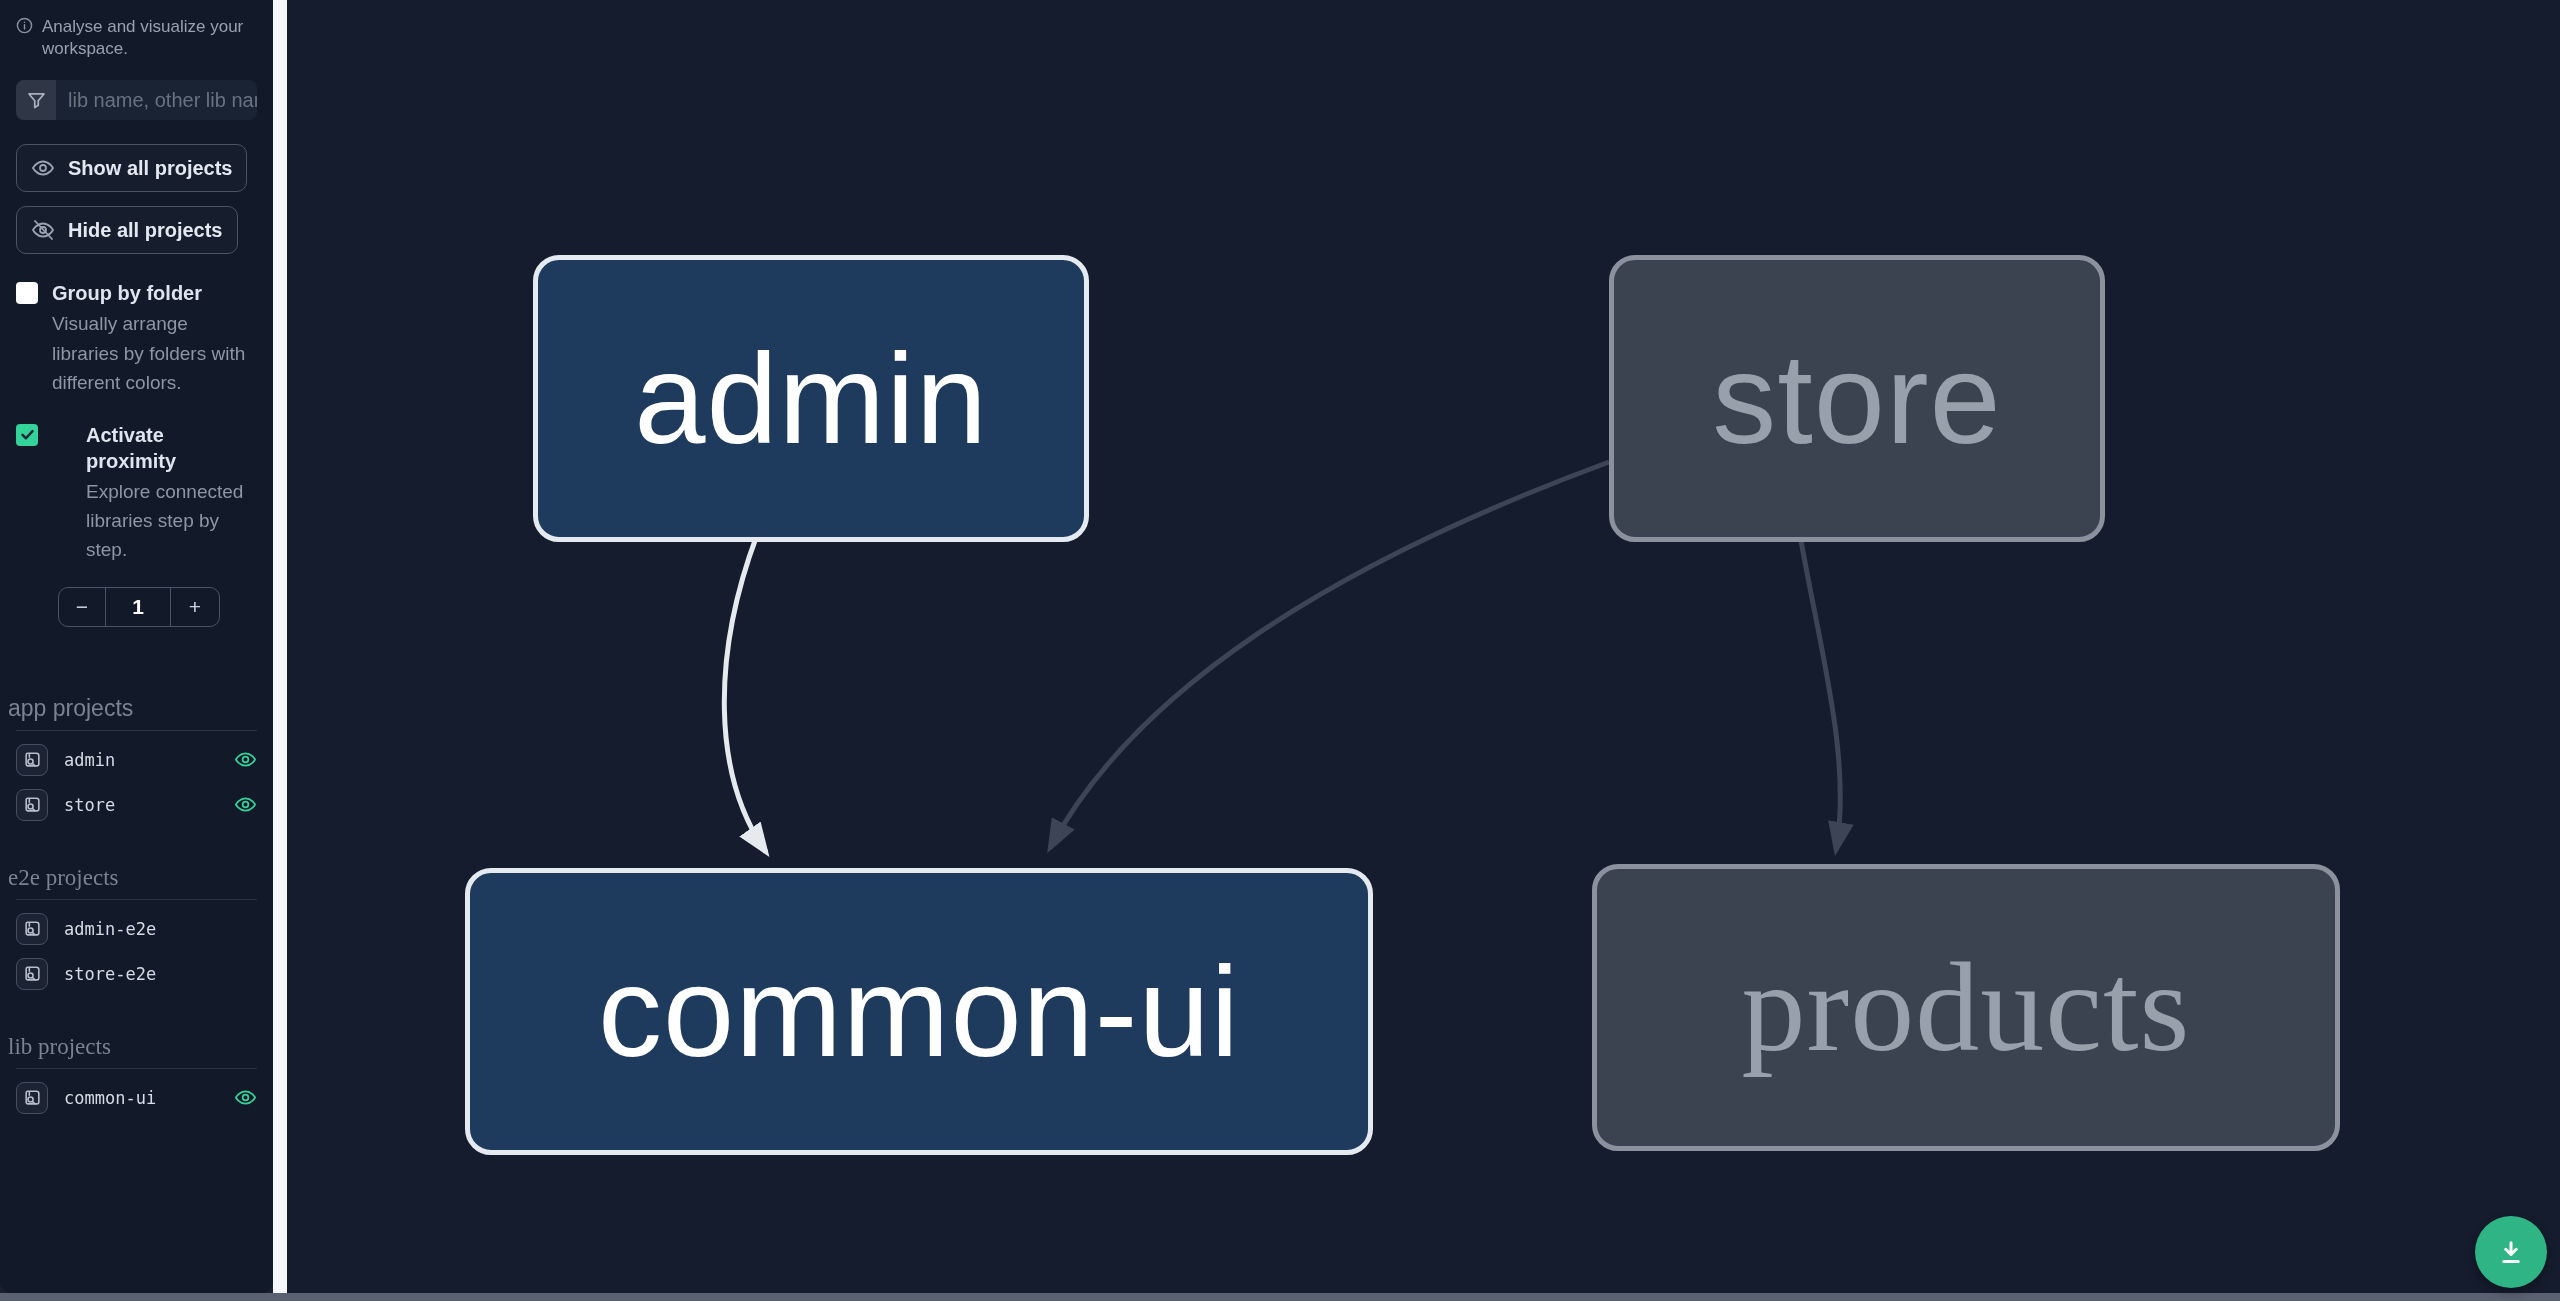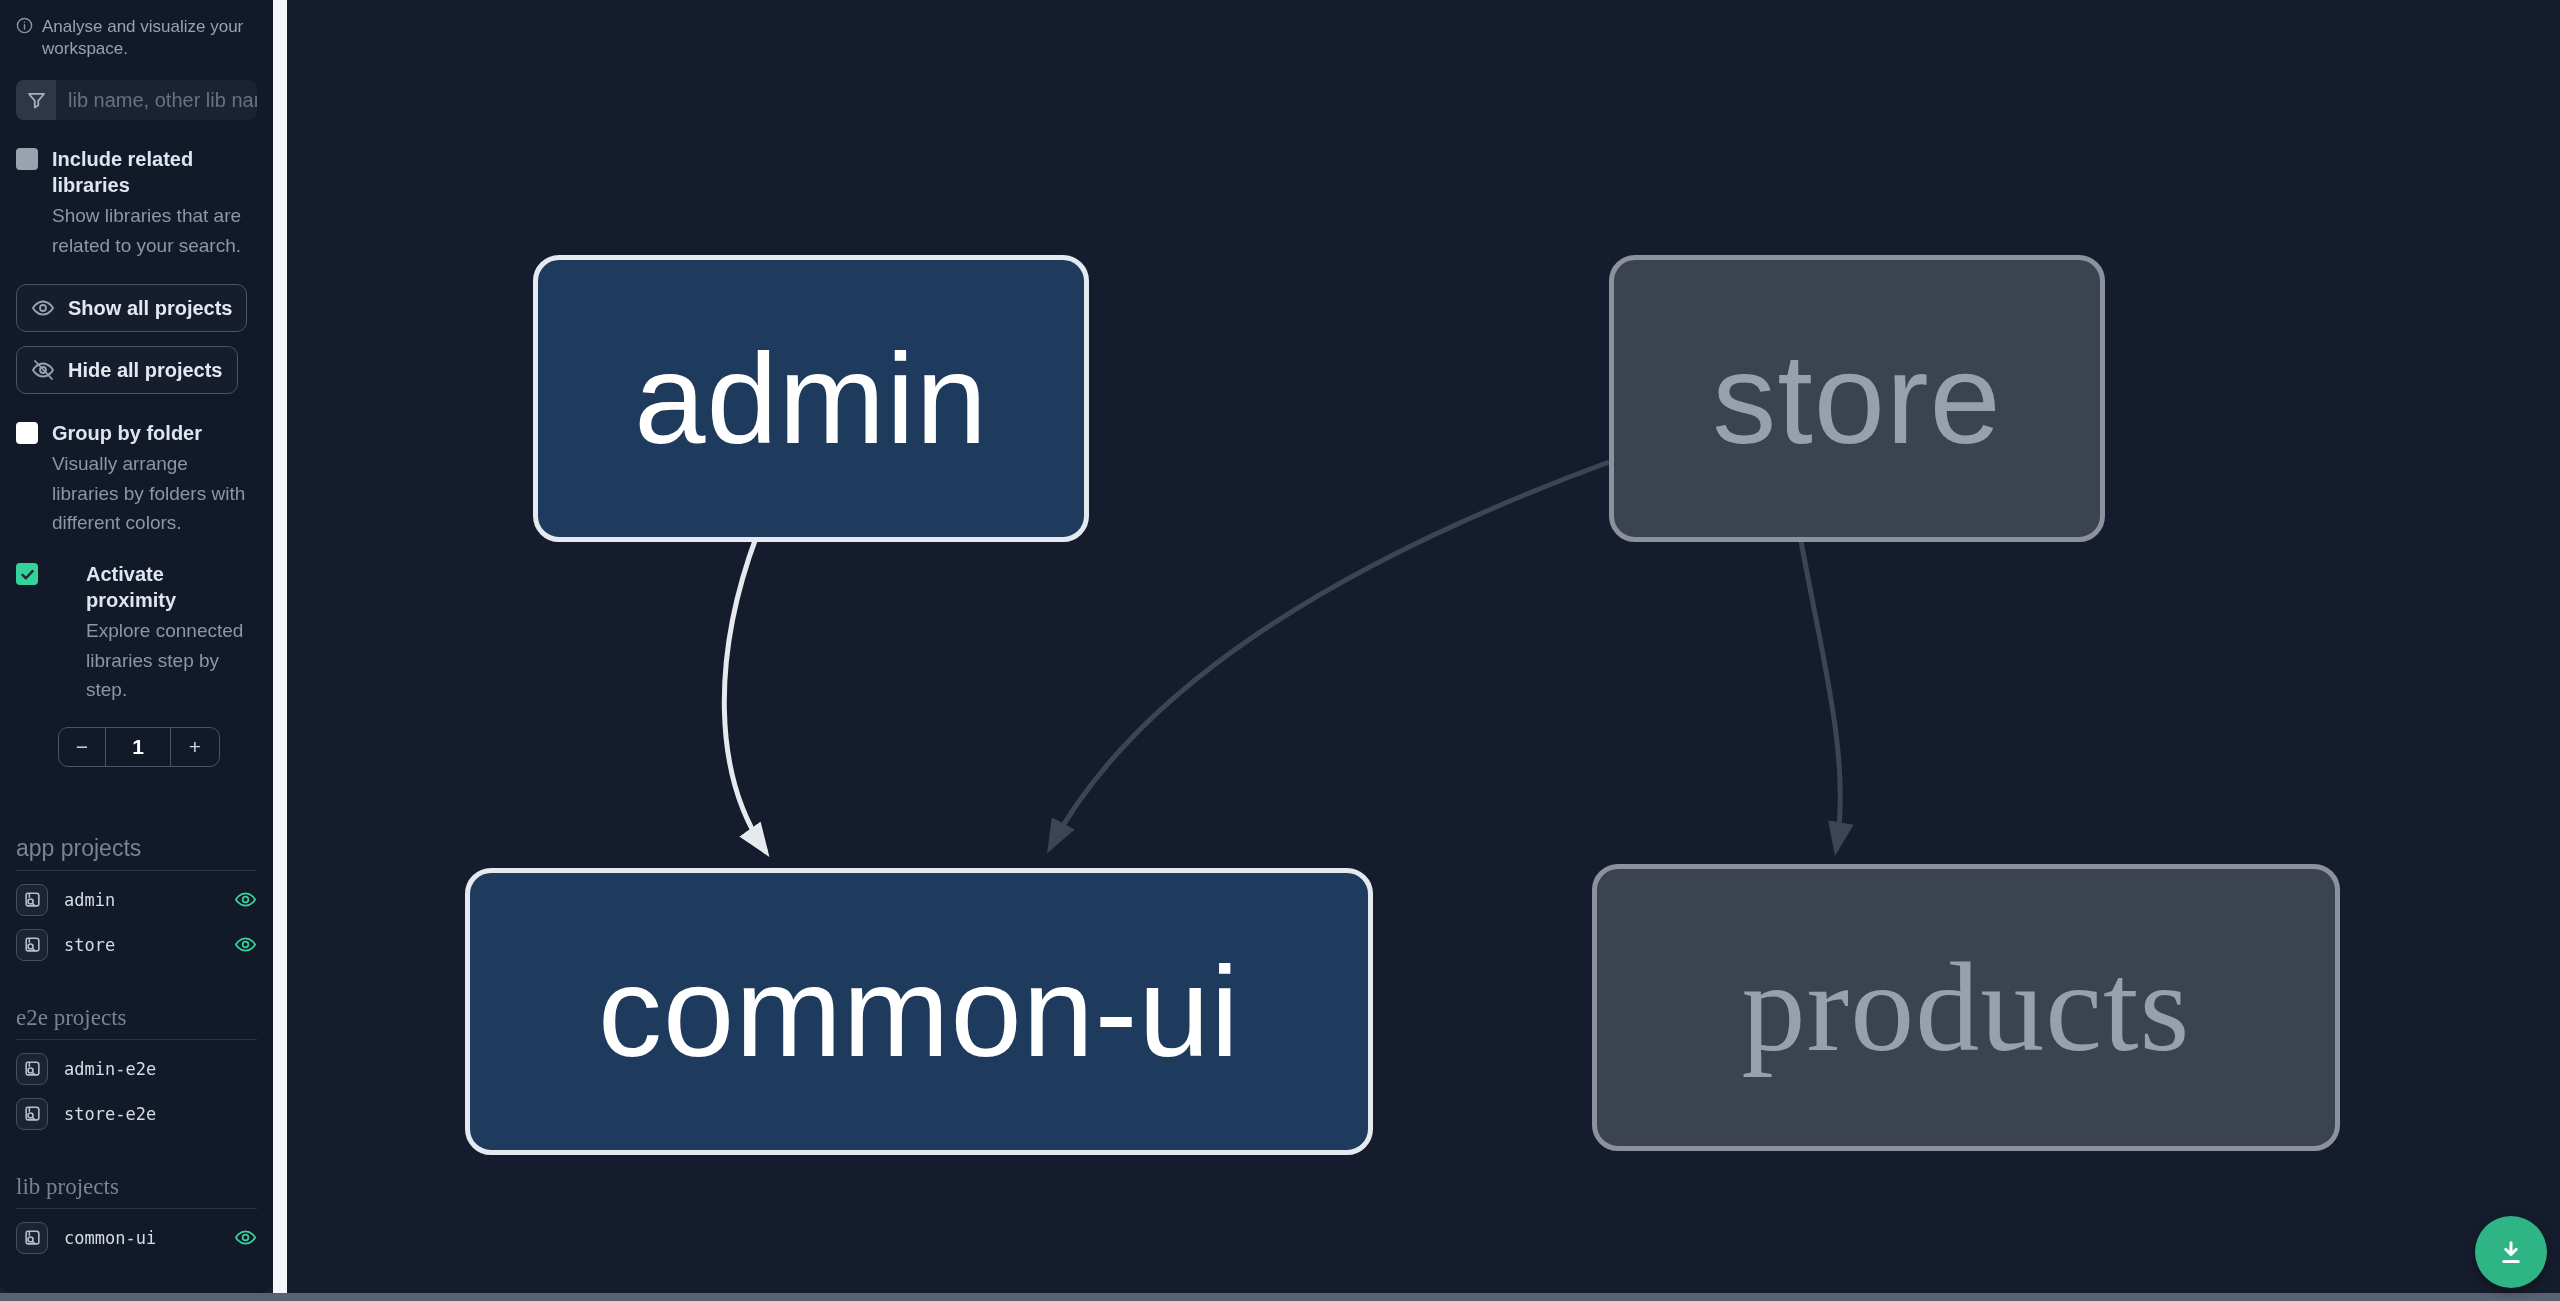--- a/index.html
+++ b/index.html
@@ -67,21 +67,21 @@
 
   .stepper{
     display:flex;margin:22px 0 0 58px;width:160px;height:38px;border:1px solid #4a5465;border-radius:10px;
     overflow:hidden;align-items:stretch;
   }
   .stepper .cell{display:flex;align-items:center;justify-content:center;font-size:21px;color:#cbd3df;}
   .stepper .dec{width:46px;cursor:pointer;}
   .stepper .val{width:64px;border-left:1px solid #4a5465;border-right:1px solid #4a5465;color:#ffffff;font-weight:600;}
   .stepper .inc{flex:1;cursor:pointer;}
 
-  .section-heading{padding:0 16px;margin-top:68px;font-size:23px;color:#7b8390;}
+  .section-heading{padding:0 8px;margin-top:68px;font-size:23px;color:#7b8390;}
   .section-heading.tight{margin-top:44px;font-family:Liberation Serif, serif;}
   .section-divider{height:1px;background:#2b3342;margin:8px 16px 0;}
   .proj-row{display:flex;align-items:center;gap:16px;padding:0 16px;margin-top:13px;height:32px;}
   .proj-icon-btn{
     width:30px;height:30px;border:1px solid #454f60;border-radius:8px;background:#1c2434;
     display:flex;align-items:center;justify-content:center;cursor:pointer;flex:none;
   }
   .proj-name{flex:1;font-family:"DejaVu Sans Mono","Liberation Mono",monospace;font-size:17px;color:#d6dce5;cursor:pointer;}
   .eye-toggle{flex:none;cursor:pointer;display:flex;}
 
@@ -140,27 +140,20 @@
 
   <div class="searchbar">
     <span class="search-icon-cell">
       <svg width="21" height="21" viewBox="0 0 24 24" fill="none" stroke="#aab1bc" stroke-width="2" stroke-linejoin="round">
           <path d="M3.5 4.5h17l-6.5 7.8v5.2l-4 2.5v-7.7z"></path>
         </svg>
     </span>
     <input type="text" value="" placeholder="lib name, other lib name" style="">
   </div>
 
-  <div class="option">
-    <span class="checkbox" style="background: rgb(154, 162, 174);"></span>
-    <div>
-      <div class="opt-label">Include related libraries</div>
-      <div class="opt-desc">Show libraries that are related to your search.</div>
-    </div>
-  </div>
 
   <button class="sb-btn">
     <svg width="24" height="24" viewBox="0 0 24 24" fill="none" stroke="#9aa2b0" stroke-width="1.8" stroke-linecap="round">
       <path d="M2 12s3.5-6.5 10-6.5S22 12 22 12s-3.5 6.5-10 6.5S2 12 2 12z"></path>
         <circle cx="12" cy="12" r="3"></circle>
     </svg>
     <span>Show all projects</span>
   </button>
 
   <button class="sb-btn">

